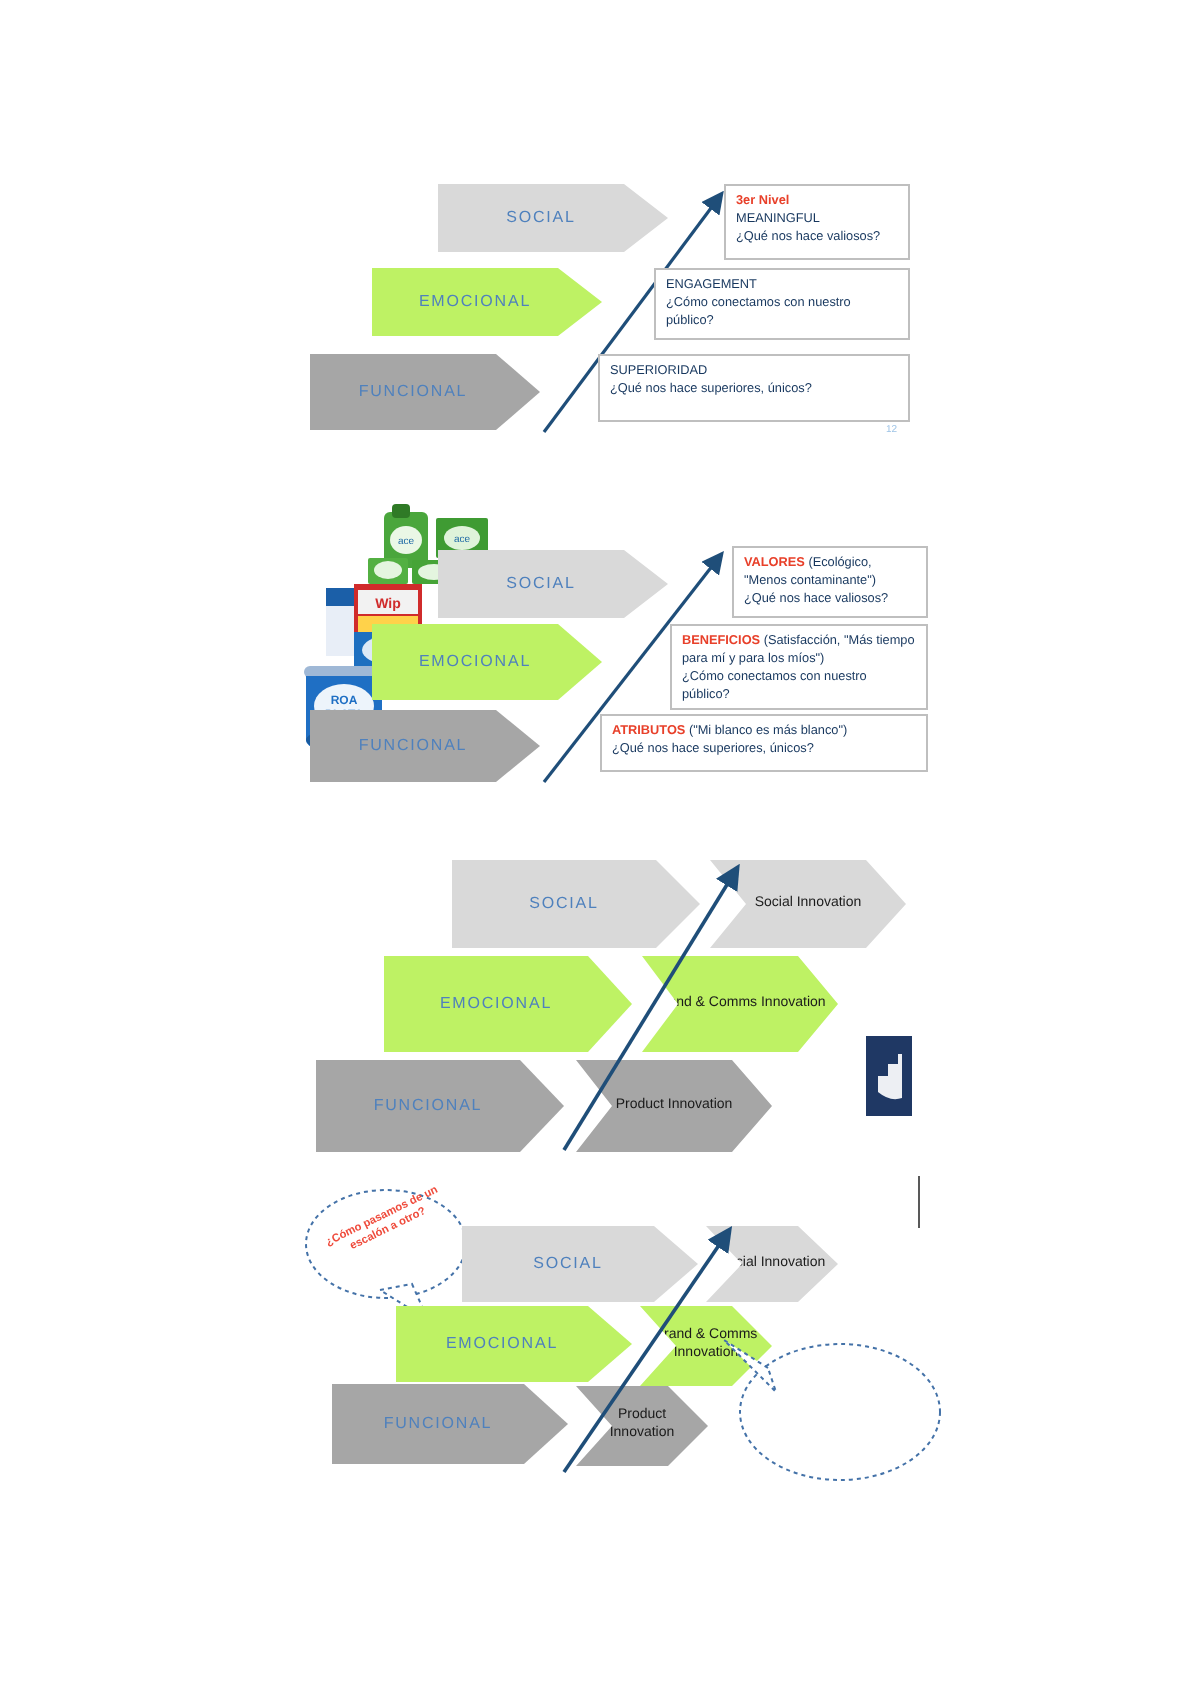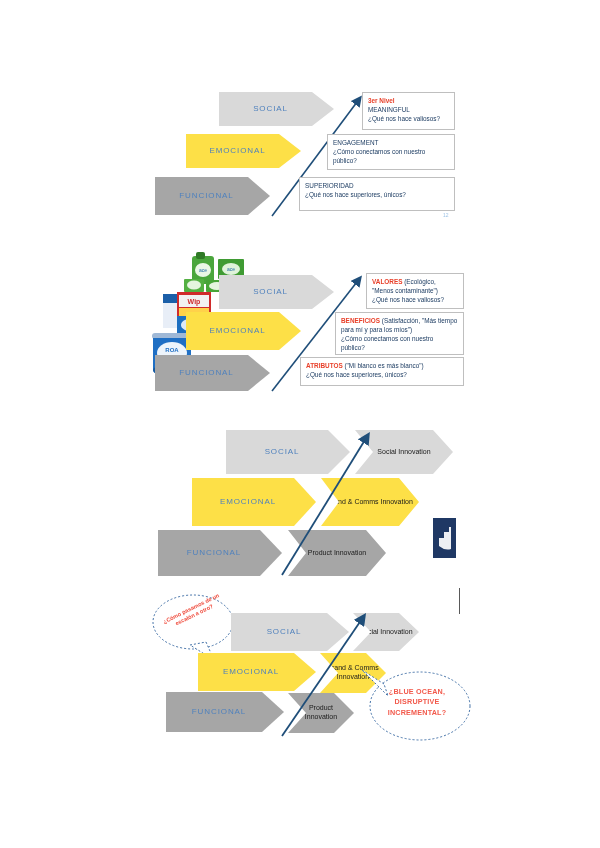--- a/index.html
+++ b/index.html
@@ -17,21 +17,21 @@
     -webkit-clip-path:polygon(0 0, calc(100% - 22px) 0, 100% 50%, calc(100% - 22px) 100%, 0 100%);
     clip-path:polygon(0 0, calc(100% - 22px) 0, 100% 50%, calc(100% - 22px) 100%, 0 100%);
     box-sizing:border-box;
   }
   .chev span{
     color:#4f81bd;letter-spacing:.9px;font-size:8px;
     text-align:center;line-height:1.15;display:block;
     transform:translateX(-6px);
   }
   .lvl-social{background:#d9d9d9;}
-  .lvl-emo{background:#fde047;}
+  .lvl-emo{background:#bef264;}
   .lvl-func{background:#a6a6a6;}
 
   
   .chev-r{
     position:absolute;display:flex;align-items:center;justify-content:center;
     -webkit-clip-path:polygon(0 0, calc(100% - 20px) 0, 100% 50%, calc(100% - 20px) 100%, 0 100%, 18px 50%);
     clip-path:polygon(0 0, calc(100% - 20px) 0, 100% 50%, calc(100% - 20px) 100%, 0 100%, 18px 50%);
     box-sizing:border-box;
   }
   .chev-r span{
@@ -266,18 +266,17 @@
           <polygon points="0 0, 7 3.5, 0 7" fill="#1f4e79"></polygon>
         </marker>
       </defs>
       <line x1="10" y1="128" x2="92" y2="8" stroke="#1f4e79" stroke-width="1.8" marker-end="url(#ah4)"></line>
     </svg>
 
     <svg class="bubble" style="left:358px;top:662px;" width="116" height="80">
       <ellipse cx="62" cy="44" rx="50" ry="34" fill="#ffffff" stroke="#4472a8" stroke-width="1" stroke-dasharray="2 2"></ellipse>
       <path d="M26 22 L4 8 L30 34 Z" fill="#ffffff" stroke="#4472a8" stroke-width="1" stroke-dasharray="2 2"></path>
     </svg>
-    <div class="bub-txt2" style="left:372px;top:687px;width:90px;">¿BLUE OCEAN, DISRUPTIVE INCREMENTAL?</div>
 
     <div class="rule" style="left:459px;top:588px;width:1px;height:26px;"></div>
   </div>
 
 </div>
 
 </body></html>

